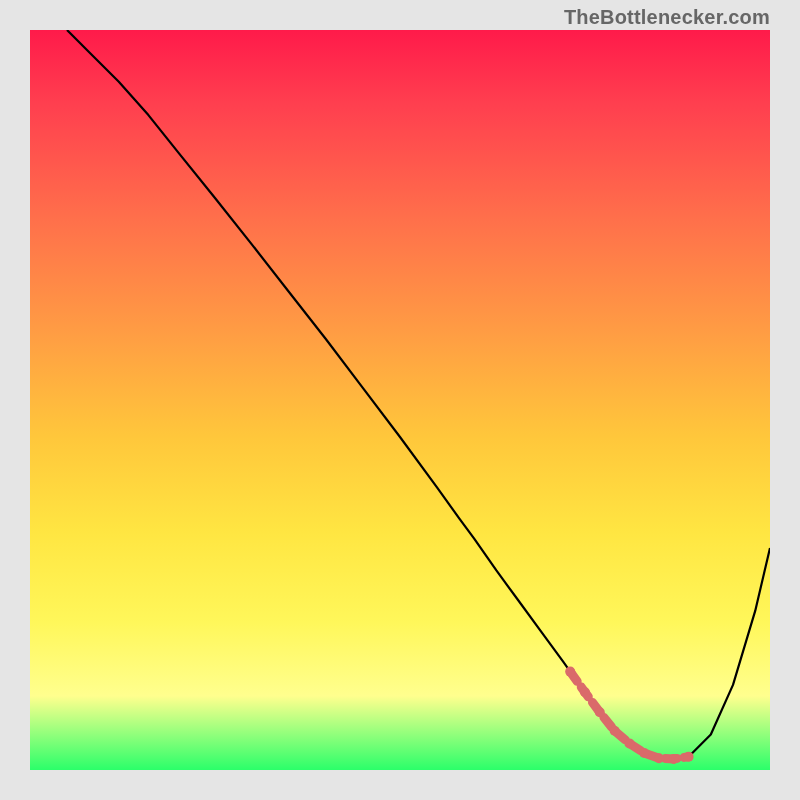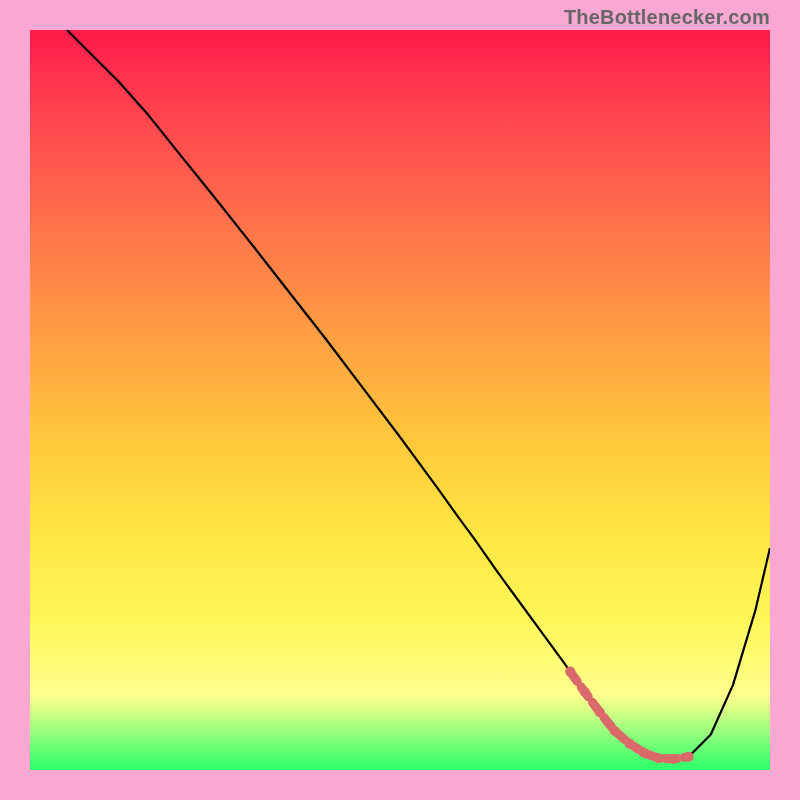--- a/index.html
+++ b/index.html
@@ -1,18 +1,18 @@
 <!DOCTYPE html>
 <html><head>
 <meta charset="utf-8">
 <style>
   * { margin: 0; padding: 0; box-sizing: border-box; }
   html, body { width: 800px; height: 800px; overflow: hidden; background: #000; }
   .outer {
-    width: 800px; height: 800px; background: #f9a8d4; position: relative;
+    width: 800px; height: 800px; background: #e5e5e5; position: relative;
   }
   .plot {
     position: absolute;
     left: 30px; top: 30px;
     width: 740px; height: 740px;
     background: linear-gradient(to bottom,
       #ff1a4a 0%,
       #ff3f4f 10%,
       #ff6e4b 25%,
       #ff9a44 40%,

